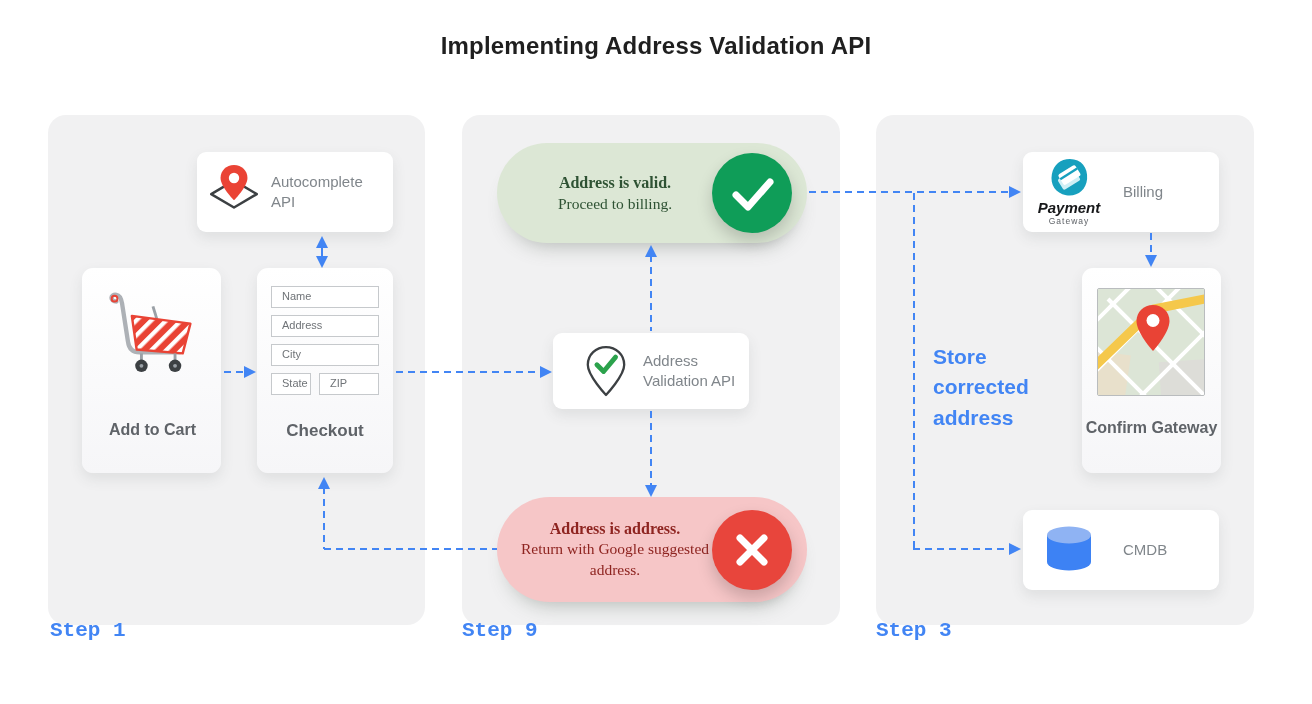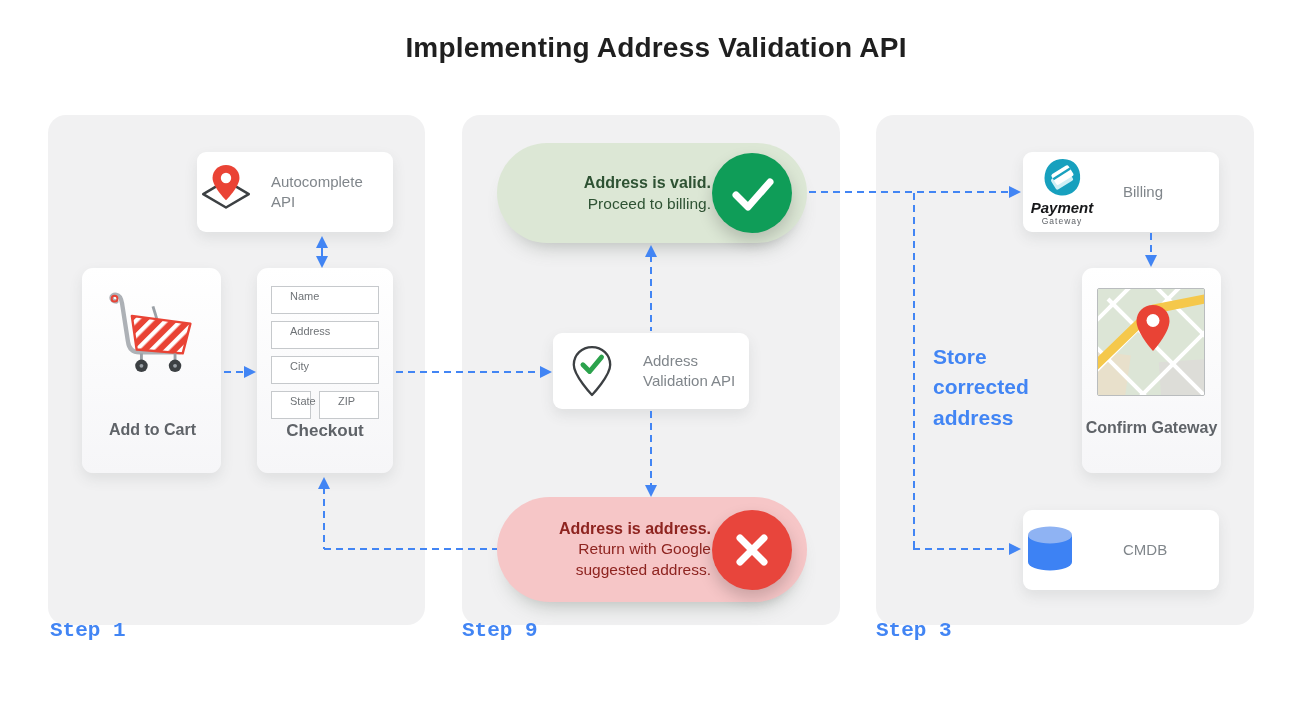--- a/index.html
+++ b/index.html
@@ -10,48 +10,48 @@
     --valid_text:#2E5233;
     --invalid_bg:#F6C6C7;
     --invalid_circle:#E8453C;
     --invalid_text:#8E2420;
   }
   *{margin:0;padding:0;box-sizing:border-box;}
   body{background:#fff;font-family:"Liberation Sans",sans-serif;}
   .canvas{position:relative;width:1312px;height:704px;background:#fff;overflow:hidden;}
 
   .title{position:absolute;left:0;right:0;top:32px;text-align:center;
-         font-size:28px;font-weight:700;color:#1F1F1F;letter-spacing:.2px;}
+         font-size:24px;font-weight:700;color:#1F1F1F;letter-spacing:.2px;}
 
   .panel{position:absolute;top:115px;width:378px;height:510px;background:var(--panel_bg);border-radius:18px;}
   .panel.p1{left:48px;width:377px;}
   .panel.p2{left:462px;}
   .panel.p3{left:876px;}
 
   .step-label{position:absolute;top:619px;font-size:21px;font-weight:700;color:var(--accent);font-family:Liberation Mono, monospace;}
 
   .card{position:absolute;background:#fff;border-radius:9px;
         box-shadow:0 6px 14px rgba(60,64,67,.10);}
   .card.tall{background:linear-gradient(180deg,#ffffff 0%,#f6f6f8 100%);border-radius:11px;}
 
   .hcard{display:flex;align-items:center;}
-  .hcard .icon-box{flex:0 0 auto;display:flex;align-items:center;}
+  .hcard .icon-box{flex:0 0 auto;display:flex;align-items:center;justify-content:center;}
   .gray-label{font-size:15px;color:#80868B;line-height:1.35;}
   .bold-label{font-size:16px;font-weight:700;color:#5F6368;text-align:center;line-height:1.3;}
 
   
-  .field{position:relative;height:28px;border:1px solid #C6C9CC;background:#fff;
-         font-size:11px;color:#6F7377;line-height:19px;padding-left:18px;margin-bottom:7px;}
+  .field{position:relative;height:22px;border:1px solid #C6C9CC;background:#fff;
+         font-size:11px;color:#6F7377;line-height:19px;padding-left:10px;margin-bottom:7px;}
   .field-row{display:flex;gap:8px;}
 
   
   .pill{position:absolute;width:310px;border-radius:60px;
         box-shadow:0 14px 20px -12px rgba(100,110,100,.45);}
   .pill .pill-text{position:absolute;top:50%;transform:translateY(-50%);
-        left:22px;width:192px;text-align:right;font-size:15.5px;line-height:1.35;}
+        left:22px;width:192px;text-align:center;font-size:15.5px;line-height:1.35;font-family:Liberation Serif, serif;}
   .pill .pill-title{font-weight:700;font-size:16px;}
   .pill .big-circle{position:absolute;width:80px;height:80px;border-radius:50%;
         box-shadow:0 8px 16px rgba(0,0,0,.18);display:flex;align-items:center;justify-content:center;}
 
   
   .dash-h{position:absolute;height:2px;
         background:repeating-linear-gradient(90deg,var(--accent) 0 7px,transparent 7px 12px);}
   .dash-v{position:absolute;width:2px;
         background:repeating-linear-gradient(180deg,var(--accent) 0 7px,transparent 7px 12px);}
   .ah{position:absolute;width:0;height:0;}

